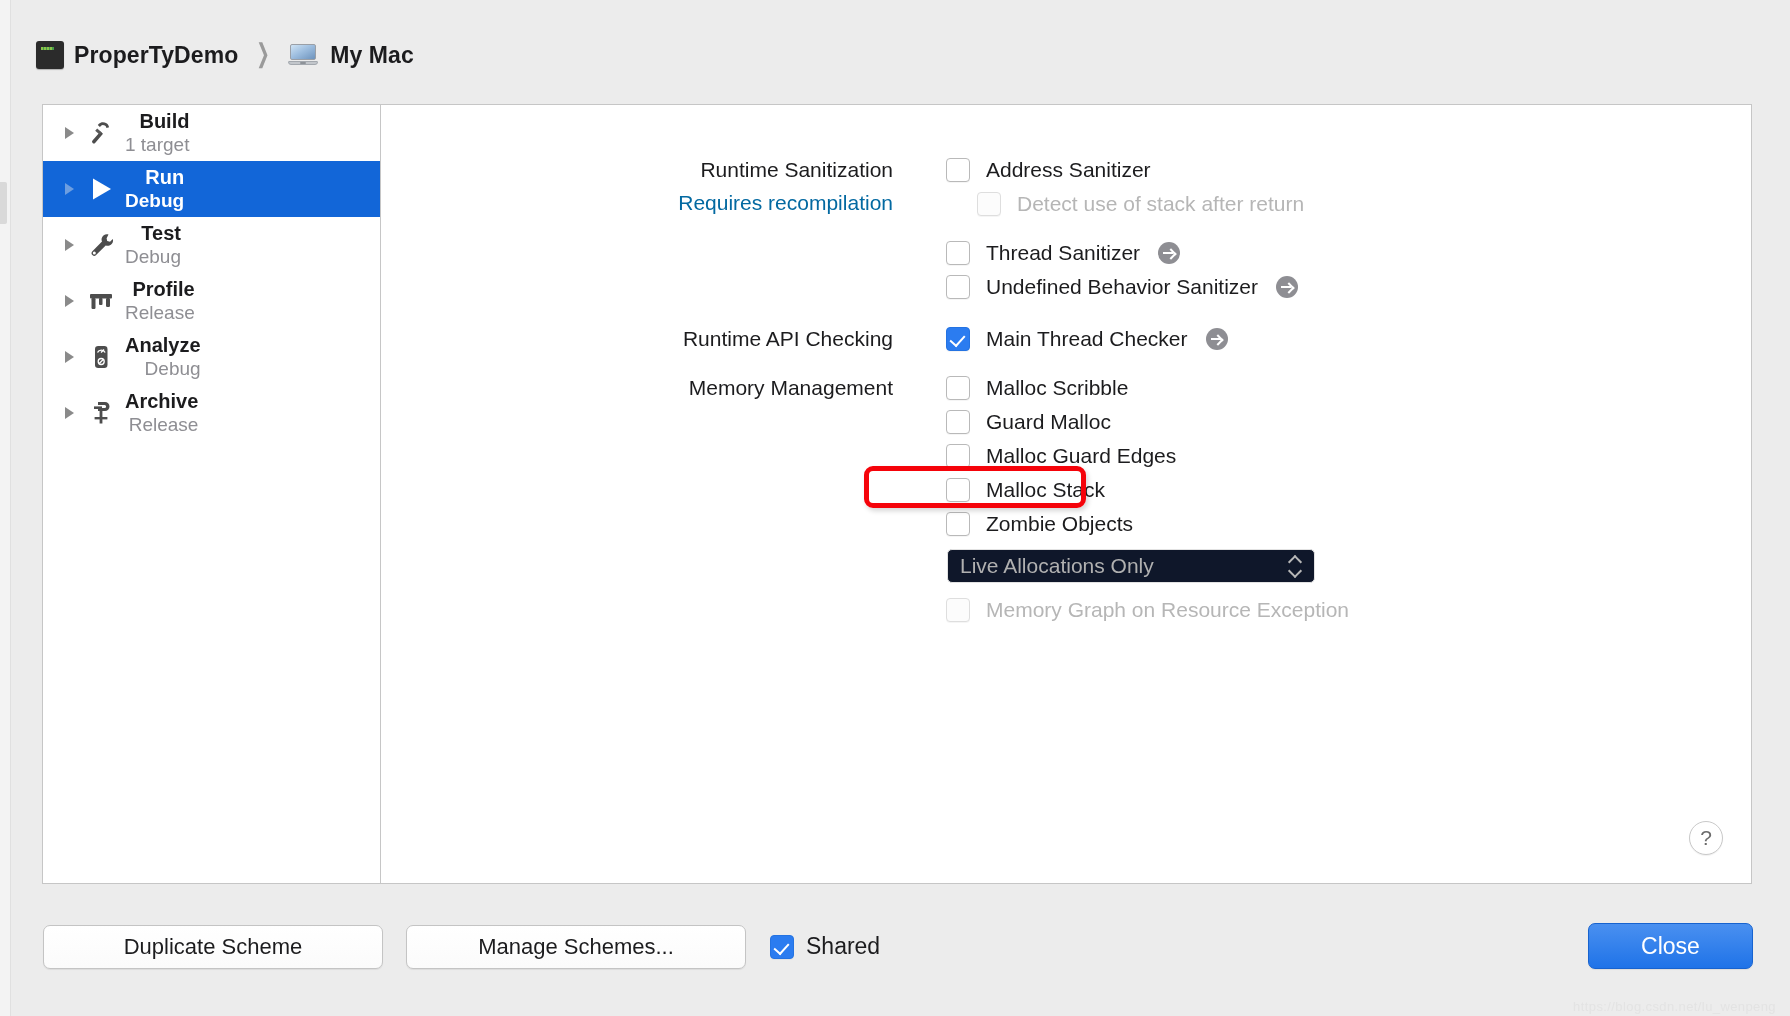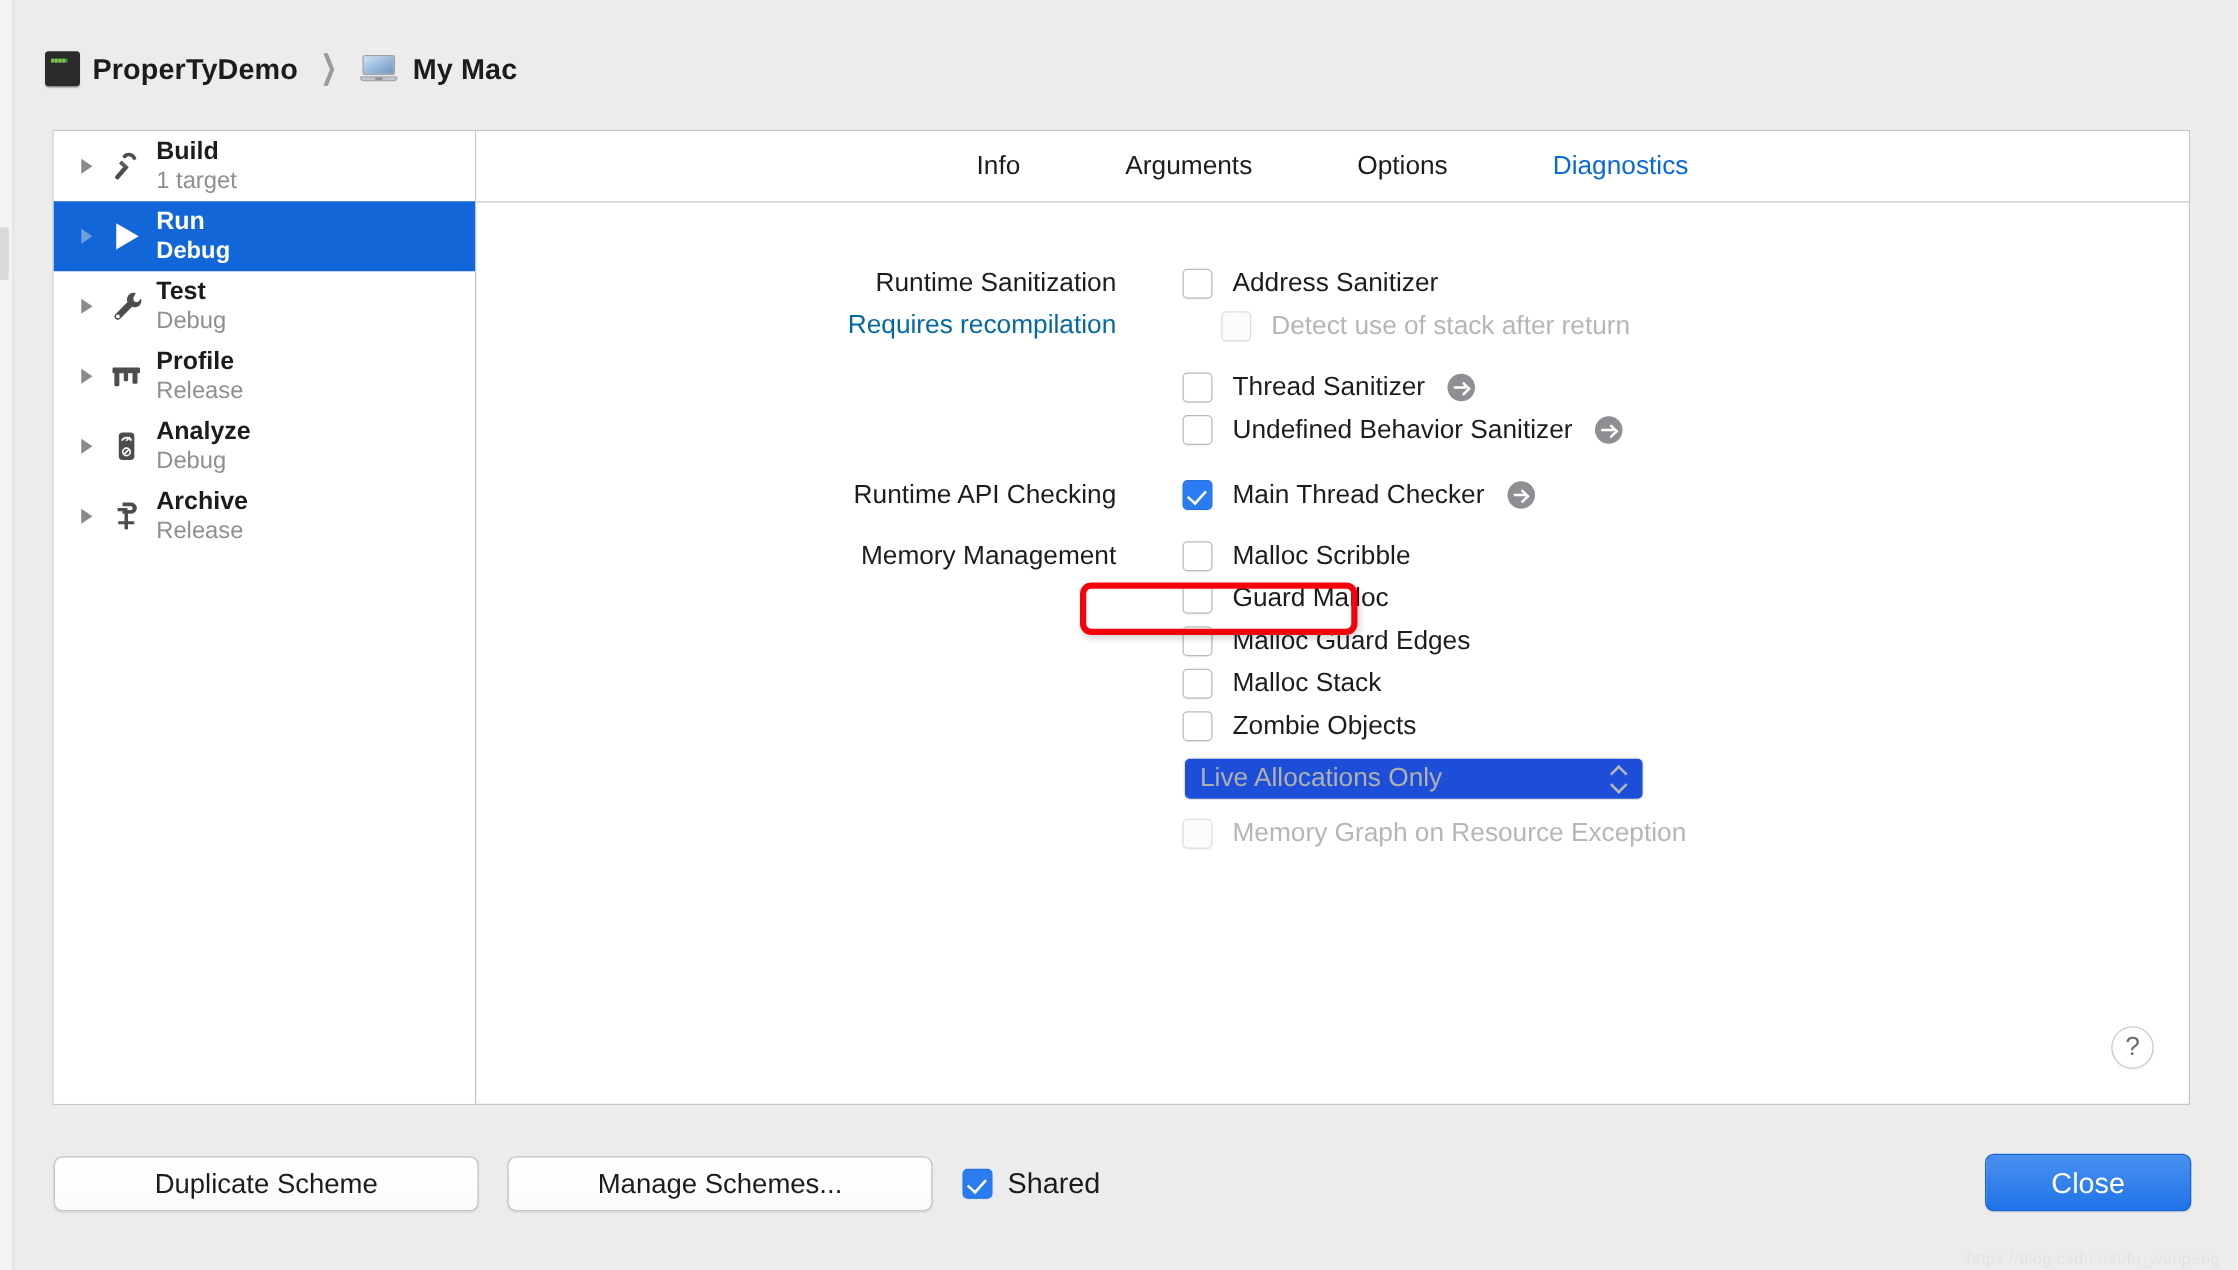--- a/index.html
+++ b/index.html
@@ -164,20 +164,21 @@
     align-items: center;
     justify-content: center;
   }
   .action-icon svg { display: block; }
   .row-labels {
     display: flex;
     flex-direction: column;
     justify-content: center;
     line-height: 1.18;
     margin-left: 2px;
+    align-items: flex-end;
   }
   .row-title {
     font-size: 20px;
     font-weight: bold;
     color: #1c1c1e;
   }
   .row-sub {
     font-size: 19px;
     color: #8e8e93;
   }
@@ -310,21 +311,21 @@
     transform: rotate(45deg);
   }
 
   .popup {
     margin-top: 8px;
     margin-left: 31px;
     width: 368px;
     height: 34px;
     border: 1px solid #e2e2e2;
     border-radius: 5px;
-    background: #1d4ed8;
+    background: #0f172a;
     box-sizing: border-box;
     display: flex;
     align-items: center;
     padding: 0 12px;
     position: relative;
   }
   .popup .val {
     font-size: 21px;
     color: #b0b0b0;
     flex: 1;
@@ -542,26 +543,20 @@
       </span>
       <span class="row-labels">
         <span class="row-title">Archive</span>
         <span class="row-sub">Release</span>
       </span>
     </div>
   </div>
 
   <div class="content">
 
-    <div class="tabbar">
-      <span class="tab">Info</span>
-      <span class="tab">Arguments</span>
-      <span class="tab">Options</span>
-      <span class="tab active">Diagnostics</span>
-    </div>
 
     <div class="form">
 
       <div class="form-row">
         <div class="form-label">
           <span>Runtime Sanitization</span>
           <span class="sub">Requires recompilation</span>
         </div>
         <div class="fields">
           <div class="cb-row">

